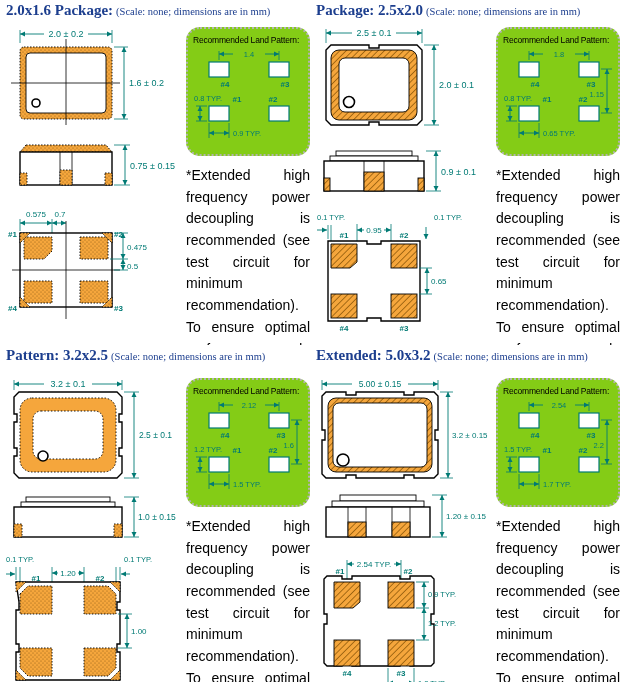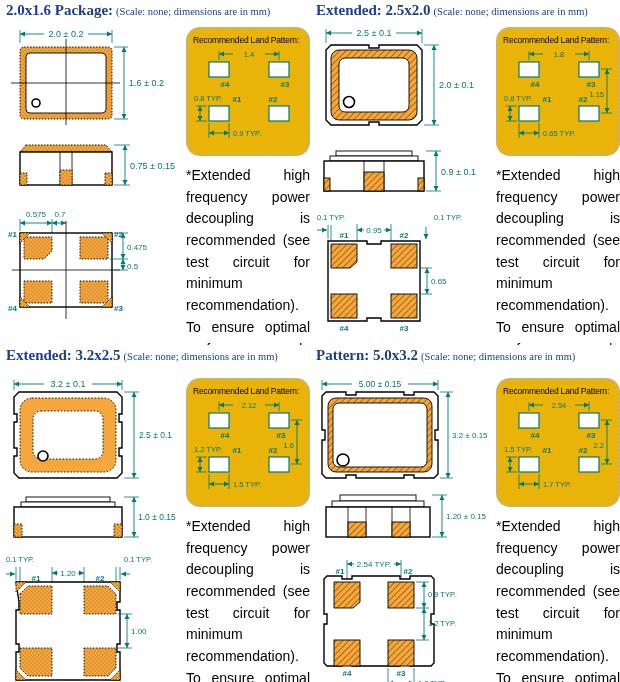--- a/index.html
+++ b/index.html
@@ -6,21 +6,21 @@
   body { width:620px; height:682px; font-family:"Liberation Sans",sans-serif; overflow:hidden; }
   .grid { display:grid; grid-template-columns:310px 310px; grid-template-rows:345px 337px; }
   section.quad { box-sizing:border-box; padding:1px 0 0 6px; overflow:hidden; }
   .qtitle { margin:0 0 4px 0; white-space:nowrap; }
   .qt-main { font-family:"Liberation Serif",serif; font-weight:bold; font-size:15px; color:#1c3e8e; }
   .qt-sub  { font-family:"Liberation Serif",serif; font-size:10.5px; color:#1c3e8e; margin-left:3px; }
   .qbody { display:flex; }
   .drawings { width:180px; flex:0 0 180px; }
   .drawings svg { display:block; }
   .rightcol { width:124px; flex:0 0 124px; margin-top:4px; }
-  .landbox { box-sizing:border-box; width:124px; border:2px dotted #b3b3b3; border-radius:14px; padding:6px 4px 4px 5px; background:#eab308; }
+  .landbox { box-sizing:border-box; width:124px; border:2px dotted #b3b3b3; border-radius:14px; padding:6px 4px 4px 5px; background:#84cc16; }
   .landtitle { font-size:8.5px; color:#000; white-space:nowrap; margin-bottom:3px; letter-spacing:-0.2px; }
   .note { width:124px; margin:9px 0 0 0; font-size:14px; line-height:1.55; text-align:justify; color:#000; }
   svg text { font-family:"Liberation Sans",sans-serif; }
   .dt  { fill:#007a74; font-size:9px; }
   .dts { fill:#007a74; font-size:8.5px; }
   .dt8 { fill:#007a74; font-size:8px; }
   .dt7 { fill:#007a74; font-size:7.5px; }
   .pl  { fill:#007a74; font-size:8px; font-weight:bold; }
   .ol  { fill:#fff; stroke:#000; stroke-width:1.4; }
   .ol2 { fill:#fff; stroke:#000; stroke-width:0.9; }
@@ -181,21 +181,21 @@
             </g>
           </svg>
         </div>
         <p class="note">*Extended high frequency power decoupling is recommended (see test circuit for minimum recommendation). To ensure optimal performance, do not route RF traces beneath the package.</p>
       </div>
     </div>
   </section>
 
   <section class="quad">
     <div class="qtitle">
-      <span class="qt-main">Extended: 2.5x2.0</span><span class="qt-sub">(Scale: none; dimensions are in mm)</span>
+      <span class="qt-main">Package: 2.5x2.0</span><span class="qt-sub">(Scale: none; dimensions are in mm)</span>
     </div>
     <div class="qbody">
       <div class="drawings">
 
         <svg width="180" height="112" viewBox="0 0 180 112">
           <g>
             <line class="ext" x1="10" y1="20" x2="10" y2="6"></line>
               <line class="ext" x1="106" y1="20" x2="106" y2="6"></line>
             <line class="dl" x1="10" y1="10" x2="36" y2="10" marker-start="url(#arr)"></line>
             <line class="dl" x1="80" y1="10" x2="106" y2="10" marker-end="url(#arr)"></line>
@@ -313,21 +313,21 @@
             </g>
           </svg>
         </div>
         <p class="note">*Extended high frequency power decoupling is recommended (see test circuit for minimum recommendation). To ensure optimal performance, do not route RF traces beneath the package.</p>
       </div>
     </div>
   </section>
 
   <section class="quad">
     <div class="qtitle">
-      <span class="qt-main">Extended: 3.2x2.5</span><span class="qt-sub">(Scale: none; dimensions are in mm)</span>
+      <span class="qt-main">Pattern: 3.2x2.5</span><span class="qt-sub">(Scale: none; dimensions are in mm)</span>
     </div>
     <div class="qbody">
       <div class="drawings">
 
         <svg width="180" height="108" viewBox="0 0 180 108" style="margin-top:8px">
           <g>
             <line class="ext" x1="8" y1="14" x2="8" y2="4"></line>
               <line class="ext" x1="116" y1="14" x2="116" y2="4"></line>
             <line class="dl" x1="8" y1="8" x2="38" y2="8" marker-start="url(#arr)"></line>
             <line class="dl" x1="86" y1="8" x2="116" y2="8" marker-end="url(#arr)"></line>
@@ -448,21 +448,21 @@
             </g>
           </svg>
         </div>
         <p class="note">*Extended high frequency power decoupling is recommended (see test circuit for minimum recommendation). To ensure optimal performance, do not route RF traces beneath the package.</p>
       </div>
     </div>
   </section>
 
   <section class="quad">
     <div class="qtitle">
-      <span class="qt-main">Pattern: 5.0x3.2</span><span class="qt-sub">(Scale: none; dimensions are in mm)</span>
+      <span class="qt-main">Extended: 5.0x3.2</span><span class="qt-sub">(Scale: none; dimensions are in mm)</span>
     </div>
     <div class="qbody">
       <div class="drawings">
 
         <svg width="180" height="108" viewBox="0 0 180 108" style="margin-top:8px">
           <g>
             <line class="ext" x1="6" y1="14" x2="6" y2="4"></line>
               <line class="ext" x1="122" y1="14" x2="122" y2="4"></line>
             <line class="dl" x1="6" y1="8" x2="36" y2="8" marker-start="url(#arr)"></line>
             <line class="dl" x1="92" y1="8" x2="122" y2="8" marker-end="url(#arr)"></line>

